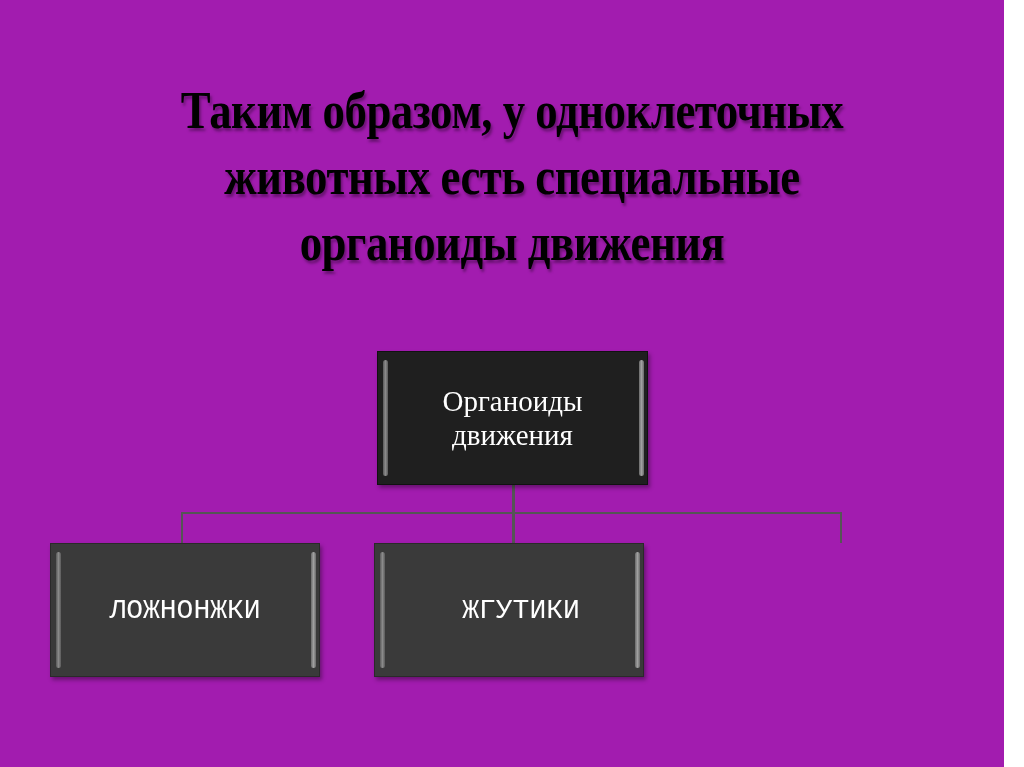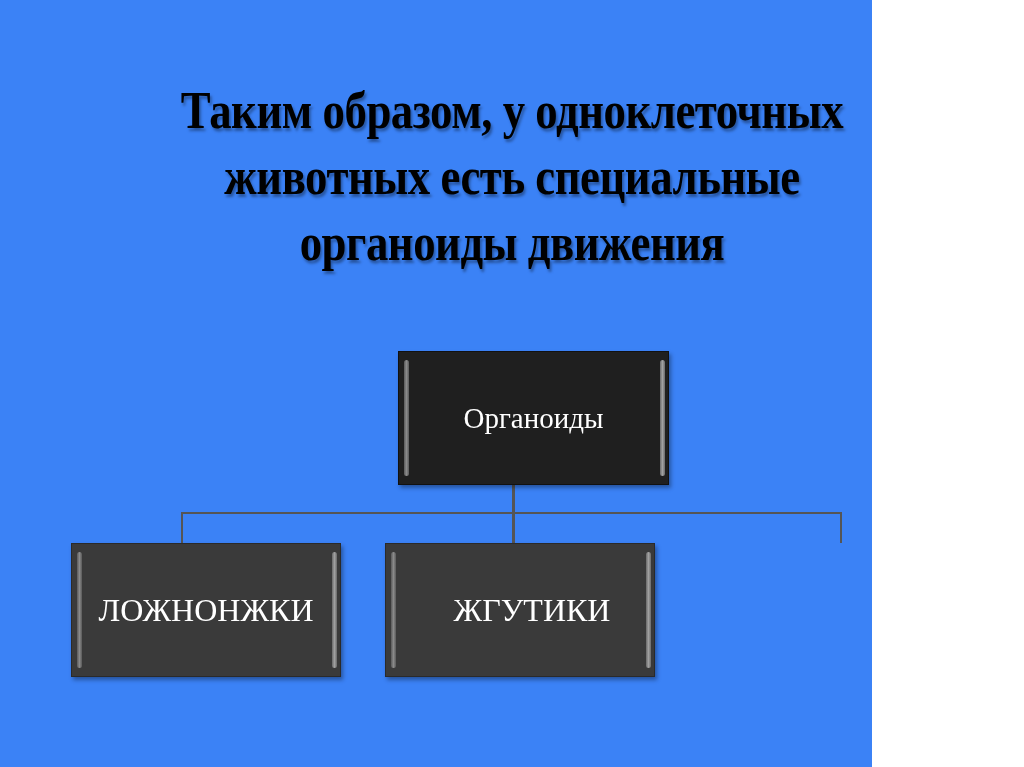--- a/index.html
+++ b/index.html
@@ -2,23 +2,23 @@
 <html><head>
   <meta charset="utf-8">
   <style>
     html, body {
       margin: 0;
       padding: 0;
       background: #ffffff;
     }
     .slide {
       position: relative;
-      width: 872px;
+      width: 1004px;
       height: 767px;
-      background: #3b82f6;
+      background: #a21caf;
       overflow: hidden;
     }
     .title {
       position: absolute;
       left: 40px;
       top: 78px;
       width: 944px;
       margin: 0;
       text-align: center;
       font-family: "Liberation Serif", serif;
@@ -35,21 +35,20 @@
 
     .box {
       position: absolute;
       box-sizing: border-box;
       display: flex;
       align-items: center;
       justify-content: center;
       text-align: center;
       color: #ffffff;
       box-shadow: 2px 3px 4px rgba(0,0,0,0.35);
-      margin-left: 21px;
     }
     .box::before, .box::after {
       content: "";
       position: absolute;
       top: 8px;
       bottom: 8px;
       width: 5px;
       border-radius: 3px;
     }
     .box::before {
@@ -70,26 +69,26 @@
       font-family: "Liberation Serif", serif;
       font-size: 29px;
       line-height: 34px;
     }
     .box-top .line { display: block; }
     .box-bottom {
       top: 543px;
       height: 134px;
       background: #3a3a3a;
       border: 1px solid #2a2a2a;
-      font-family: Liberation Serif, serif;
-      font-size: 32px;
+      font-family: Liberation Mono, monospace;
+      font-size: 28px;
       letter-spacing: 0px;
     }
     .box-left  { left: 50px;  width: 270px; }
-    .box-mid   { left: 364px; width: 270px; padding-left: 24px; }
+    .box-mid   { left: 374px; width: 270px; padding-left: 24px; }
     .box-right { left: 705px; width: 270px; }
 
     .connector {
       position: absolute;
       background: #555555;
     }
   </style>
 </head>
 <body>
 
@@ -102,20 +101,21 @@
   </h1>
 
   <div class="connector" style="left:512px; top:485px; width:3px; height:58px;"></div>
   <div class="connector" style="left:181px; top:512px; width:661px; height:2px;"></div>
   <div class="connector" style="left:181px; top:512px; width:2px; height:31px;"></div>
   <div class="connector" style="left:840px; top:512px; width:2px; height:31px;"></div>
 
   <div class="box box-top">
     <div>
       <span class="line">Органоиды</span>
+      <span class="line">движения</span>
     </div>
   </div>
 
   <div class="box box-bottom box-left">
     <span>ЛОЖНОНЖКИ</span>
   </div>
   <div class="box box-bottom box-mid">
     <span>ЖГУТИКИ</span>
   </div>
 

